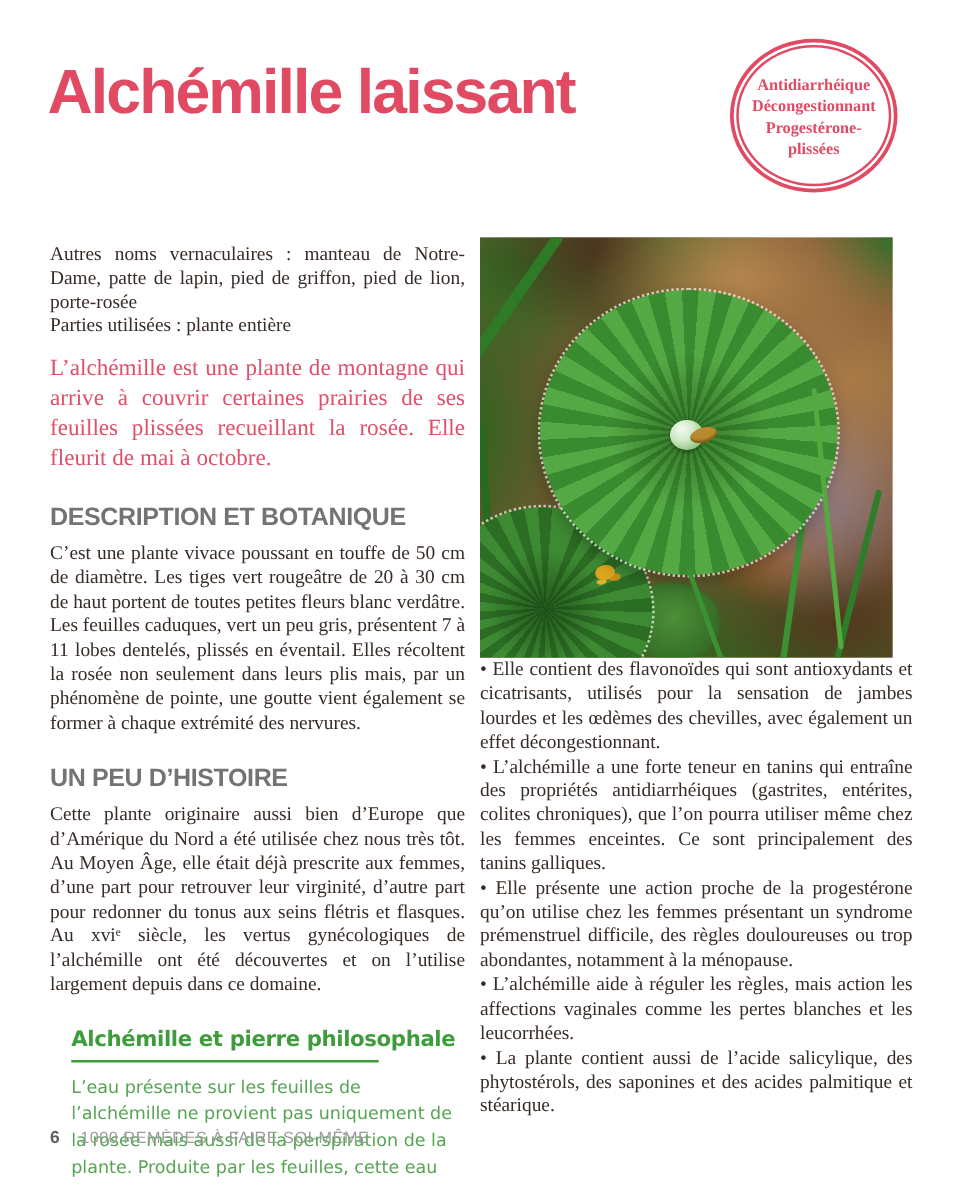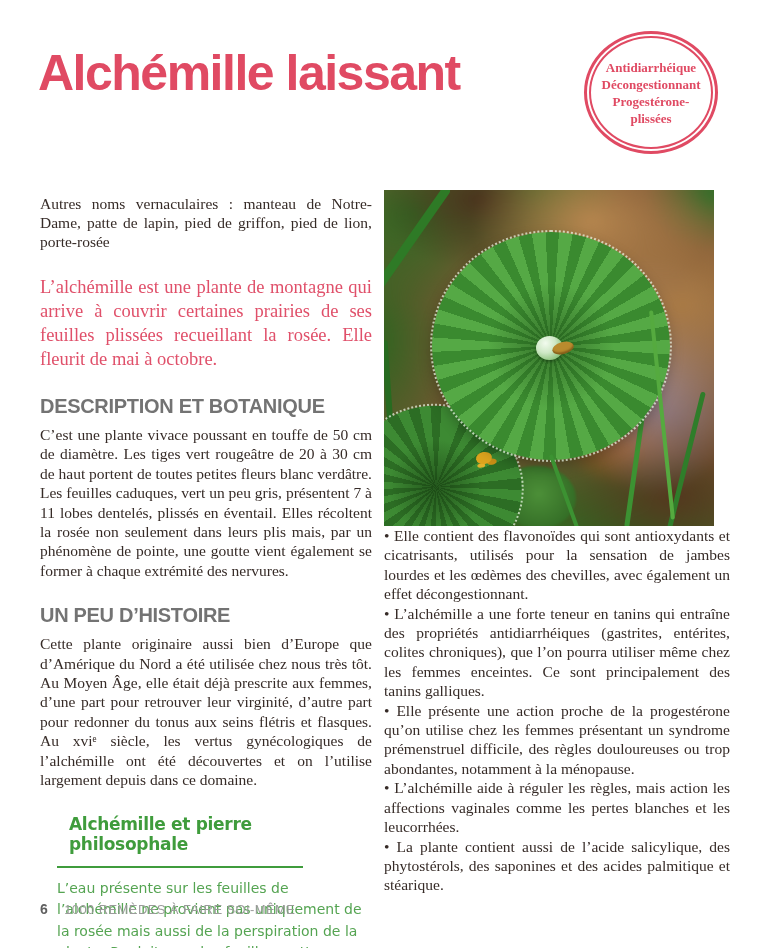--- a/index.html
+++ b/index.html
@@ -19,30 +19,30 @@
          line-height:17px;color:#e04a63;padding:0 10px;}
 
   
   .col-left{position:absolute;left:40px;top:194px;width:332px;}
   .col-right{position:absolute;left:384px;top:190px;width:346px;}
 
   
   .latin{margin:0 0 2px;font-style:italic;color:#e04a63;font-size:15px;line-height:18px;}
   .meta-line{margin:0;font-size:15.5px;line-height:19px;text-align:justify;}
 
-  .lead{margin:24px 0 0;color:#e0506a;font-size:18.5px;line-height:24px;text-align:justify;}
+  .lead{margin:13px 0 0;color:#e0506a;font-size:18.5px;line-height:24px;text-align:justify;}
 
   h2{margin:24px 0 7px;font-family:"Liberation Sans","DejaVu Sans",sans-serif;
      font-weight:bold;font-size:20px;letter-spacing:-0.3px;color:#737373;}
   .col-right h2{margin-top:22px;}
   .body-par{margin:0;font-size:15.5px;line-height:19.4px;text-align:justify;}
 
   
   .green-box{margin:24px 0 0 17px;width:312px;font-family:"DejaVu Sans","Liberation Sans",sans-serif;}
-  .green-box h3{margin:12px;font-size:17px;letter-spacing:-0.3px;color:#3f9c3c;}
+  .green-box h3{margin:0;font-size:17px;letter-spacing:-0.3px;color:#3f9c3c;}
   .green-rule{width:246px;height:2px;background:#3f9c3c;margin:6px 0 10px;}
   .green-box p{margin:0;font-size:14px;line-height:21.5px;color:#55a452;}
 
   
   .bullets p{margin:0;font-size:15.5px;line-height:19.4px;text-align:justify;}
 
   
   .photo{position:relative;width:330px;height:336px;overflow:hidden;background:#7b5634;}
   .photo *{position:absolute;}
   .ph-bg{inset:-12px;filter:blur(4px);
@@ -106,20 +106,21 @@
         <div>Antidiarrhéique</div>
         <div>Décongestionnant</div>
         <div>Progestérone-</div>
         <div>plissées</div>
       </div>
     </div>
   </div>
 
   <div class="col-left">
     <p class="meta-line"><span class="b">Autres noms vernaculaires :</span><span>  manteau de Notre-Dame, patte de lapin, pied de griffon, pied de lion, porte-rosée</span></p>
+    <p class="meta-line"><span class="b">Parties utilisées</span><span> : plante entière</span></p>
 
     <p class="lead">L’alchémille est une plante de montagne qui arrive à couvrir certaines prairies de ses feuilles plissées recueillant la rosée. Elle fleurit de mai à octobre.</p>
 
     <h2>DESCRIPTION ET BOTANIQUE</h2>
     <p class="body-par"><span>C’est une plante vivace poussant en touffe de 50 cm de diamètre. Les </span><span class="b">tiges</span><span> vert rougeâtre de 20 à 30 cm de haut portent de toutes petites </span><span class="b">fleurs</span><span> blanc verdâtre. Les </span><span class="b">feuilles</span><span> caduques, vert un peu gris, présentent 7 à 11 lobes dentelés, plissés en éventail. Elles récoltent la rosée non seulement dans leurs plis mais, par un phénomène de pointe, une goutte vient également se former à chaque extrémité des nervures.</span></p>
 
     <h2>UN PEU D’HISTOIRE</h2>
     <p class="body-par">Cette plante originaire aussi bien d’Europe que d’Amérique du Nord a été utilisée chez nous très tôt. Au Moyen Âge, elle était déjà prescrite aux femmes, d’une part pour retrouver leur virginité, d’autre part pour redonner du tonus aux seins flétris et flasques.  Au xviᵉ siècle, les vertus gynécologiques de l’alchémille ont été découvertes et on l’utilise largement depuis dans ce domaine.</p>
 
     <div class="green-box">

